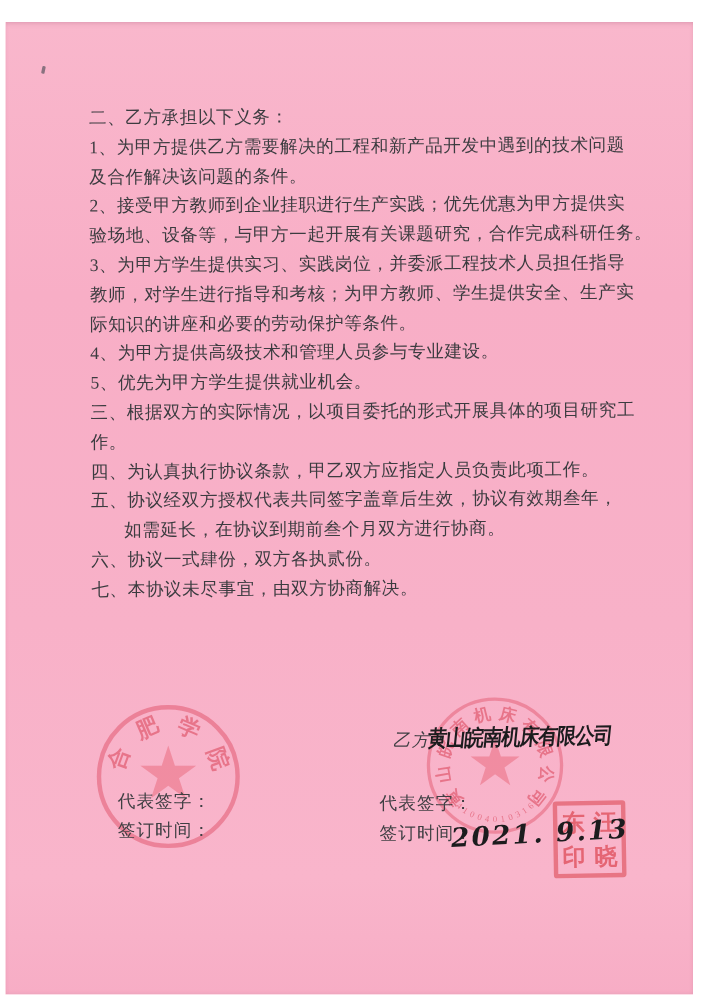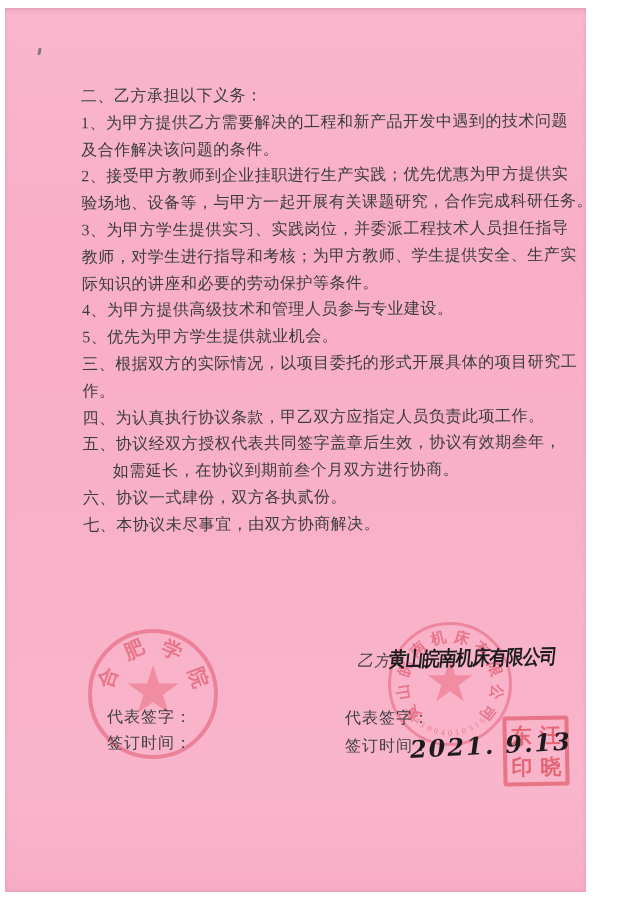--- a/index.html
+++ b/index.html
@@ -2,21 +2,21 @@
 <html><head>
 <meta charset="utf-8">
 <style>
   html,body{margin:0;padding:0;}
   body{
     width:639px;height:905px;position:relative;overflow:hidden;
     background:#ffffff;
     font-family:"Liberation Serif","DejaVu Serif",serif;
   }
   .paper{
-    position:absolute;left:5px;top:8px;width:581px;height:884px;
+    position:absolute;left:5px;top:20px;width:625px;height:884px;
     background:linear-gradient(180deg,#f9b7cc 0%,#f8aec6 28%,#f8b1c8 62%,#f9b5cb 88%,#f7adc5 100%);
     box-shadow:inset 0 3px 5px -2px rgba(185,110,140,.45), inset 0 -2px 4px -2px rgba(185,110,140,.3);
   }
   .speck{
     position:absolute;left:33px;top:40px;width:3px;height:7px;
     background:#5a5560;opacity:.7;border-radius:1px;transform:rotate(12deg);
   }
   .doc-text{
     position:absolute;left:77px;top:74px;width:492px;
     color:#3c3c40;font-size:16px;letter-spacing:.5px;

